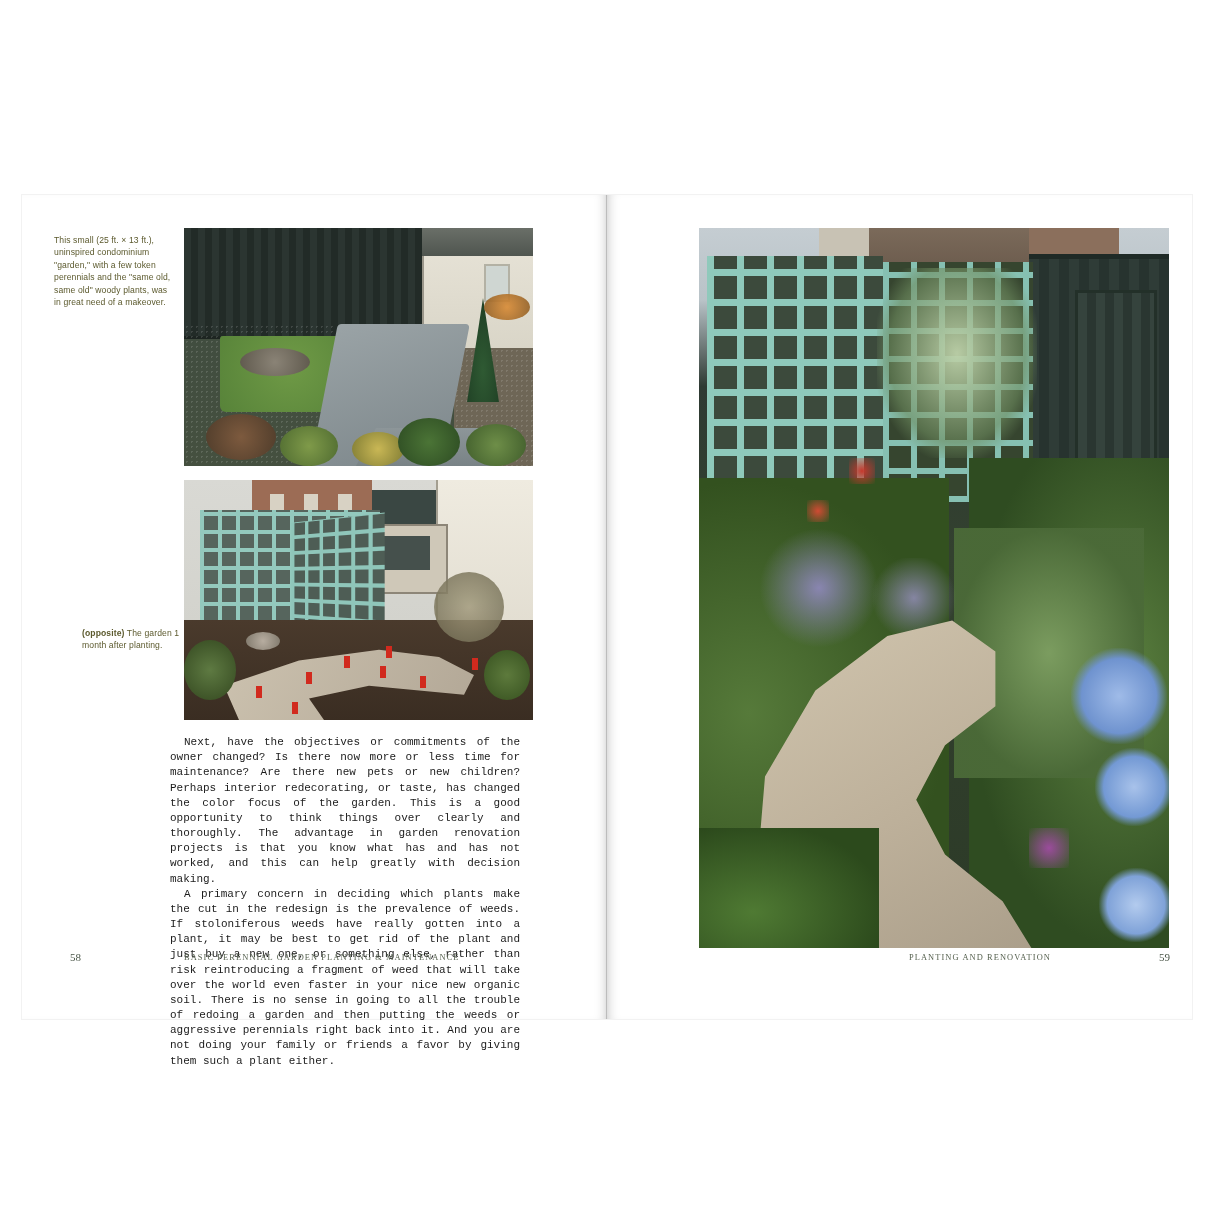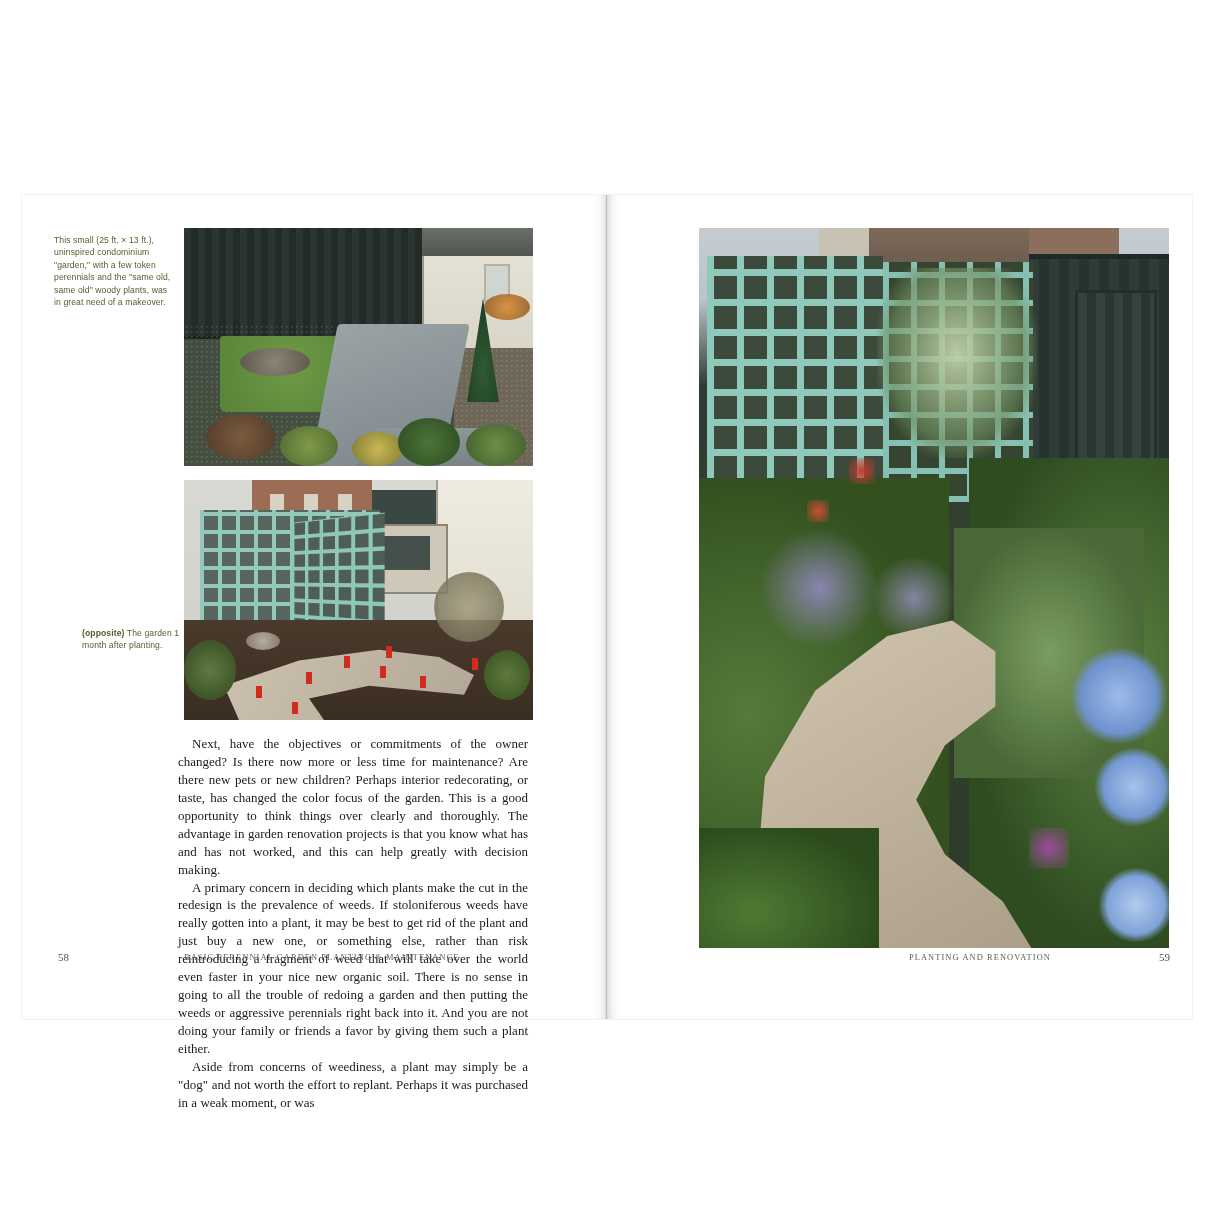--- a/index.html
+++ b/index.html
@@ -230,39 +230,39 @@
   .r-grassfront { left:0; top:600px; width:180px; height:120px;
     background: radial-gradient(ellipse at 30% 70%, #4f7a33, #2c4a1c 75%); }
   .r-bloom-pink { left:330px; top:600px; width:40px; height:40px;
     background: radial-gradient(circle,#9b4c9c,rgba(155,76,156,0)); }
   .r-brick { left:330px; top:300px; width:70px; height:60px;
     background: linear-gradient(#a9775c,#8d6048); opacity:.9;}
 
   
   .bodytext {
     position: absolute;
-    left: 156px;
+    left: 148px;
     top: 540px;
     width: 350px;
-    font-family: Liberation Serif, serif;
-    font-size: 13px;
+    font-family: Liberation Mono, monospace;
+    font-size: 11px;
     line-height: 1.38;
     color: #1b1b1b;
     text-align: justify;
   }
   .bodytext p { margin: 0; text-indent: 14px; }
 
   
   .folio {
     position: absolute;
     font-family: "Liberation Serif", serif;
     color: #4a5648;
     font-size: 11px;
   }
-  .folio-left-num { left: 36px; top: 756px; }
+  .folio-left-num { left: 48px; top: 756px; }
   .folio-left-title {
     left: 162px; top: 758px;
     font-size: 8.4px; letter-spacing: 1.1px;
     color: #56614f; text-transform: uppercase;
   }
   .folio-right-title {
     left: 302px; top: 758px;
     font-size: 8.4px; letter-spacing: 1.1px;
     color: #56614f; text-transform: uppercase;
   }
@@ -328,21 +328,20 @@
       <div class="flag f4"></div>
       <div class="flag f5"></div>
       <div class="flag f6"></div>
       <div class="flag f7"></div>
       <div class="flag f8"></div>
     </div>
 
     <div class="bodytext">
       <p>Next, have the objectives or commitments of the owner changed? Is there now more or less time for maintenance? Are there new pets or new children? Perhaps interior redecorating, or taste, has changed the color focus of the garden. This is a good opportunity to think things over clearly and thoroughly. The advantage in garden renovation projects is that you know what has and has not worked, and this can help greatly with decision making.</p>
       <p>A primary concern in deciding which plants make the cut in the redesign is the prevalence of weeds. If stoloniferous weeds have really gotten into a plant, it may be best to get rid of the plant and just buy a new one, or something else, rather than risk reintroducing a fragment of weed that will take over the world even faster in your nice new organic soil. There is no sense in going to all the trouble of redoing a garden and then putting the weeds or aggressive perennials right back into it. And you are not doing your family or friends a favor by giving them such a plant either.</p>
-      <p>Aside from concerns of weediness, a plant may simply be a "dog" and not worth the effort to replant. Perhaps it was purchased in a weak moment, or was</p>
     </div>
 
     <div class="folio folio-left-num">58</div>
     <div class="folio folio-left-title">Basic Perennial Garden Planting &amp; Maintenance</div>
   </div>
 
   <div class="gutter"></div>
 
   <div class="page page-right">
 

